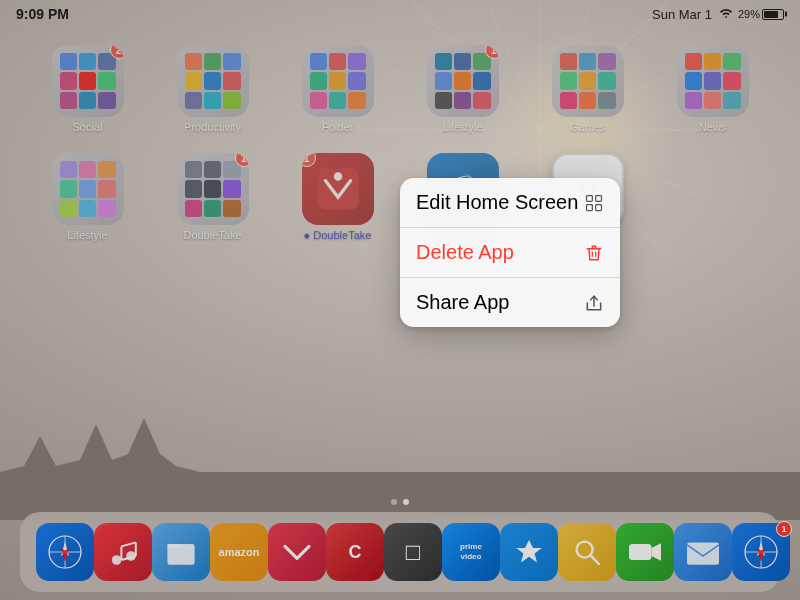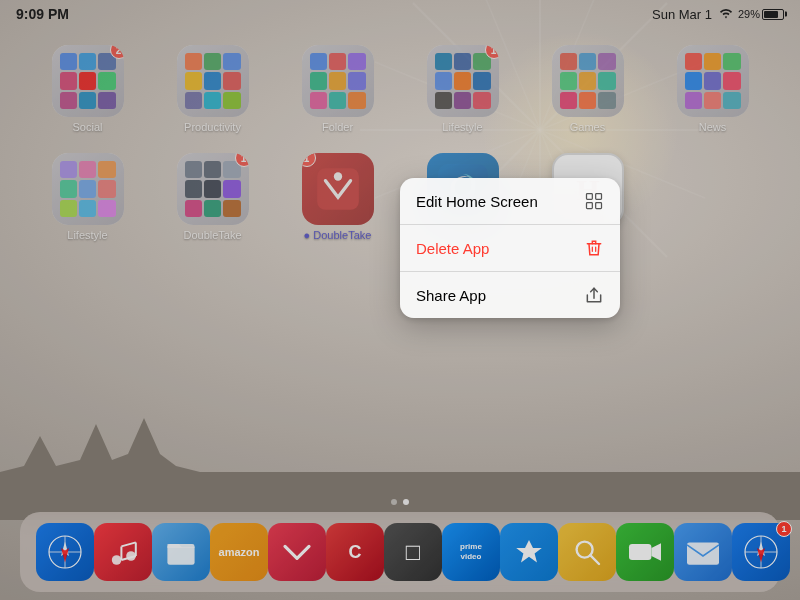--- a/index.html
+++ b/index.html
@@ -224,21 +224,21 @@
       z-index: 200;
       backdrop-filter: blur(20px);
     }
 
     .context-menu-item {
       display: flex;
       align-items: center;
       justify-content: space-between;
       padding: 13px 16px;
       cursor: pointer;
-      font-size: 15px;
+      font-size: 20px;
       font-weight: 400;
       color: #000;
     }
 
     .context-menu-item:not(:last-child) {
       border-bottom: 0.5px solid rgba(0,0,0,0.12);
     }
 
     .context-menu-item.delete {
       color: #ff3b30;

